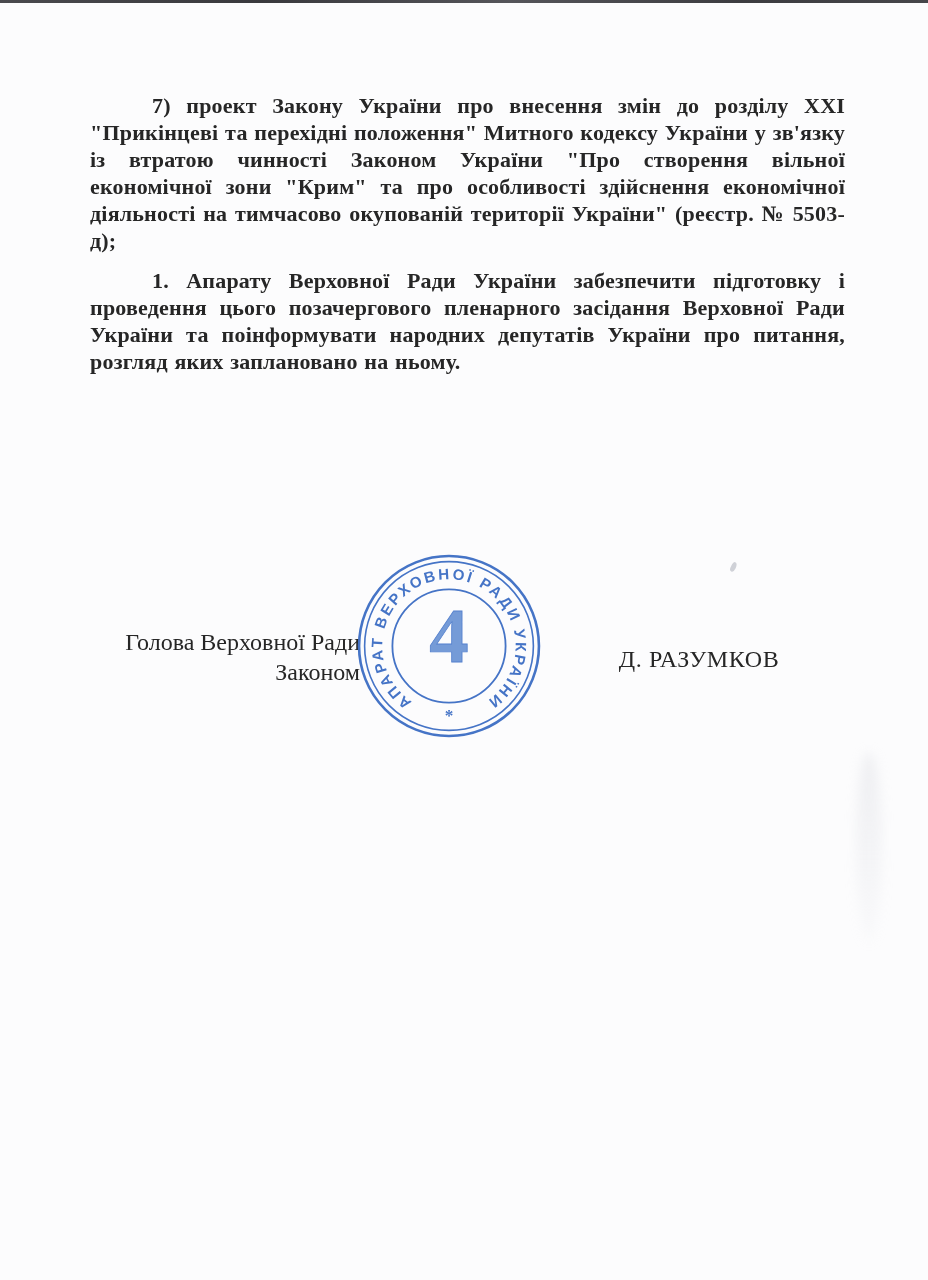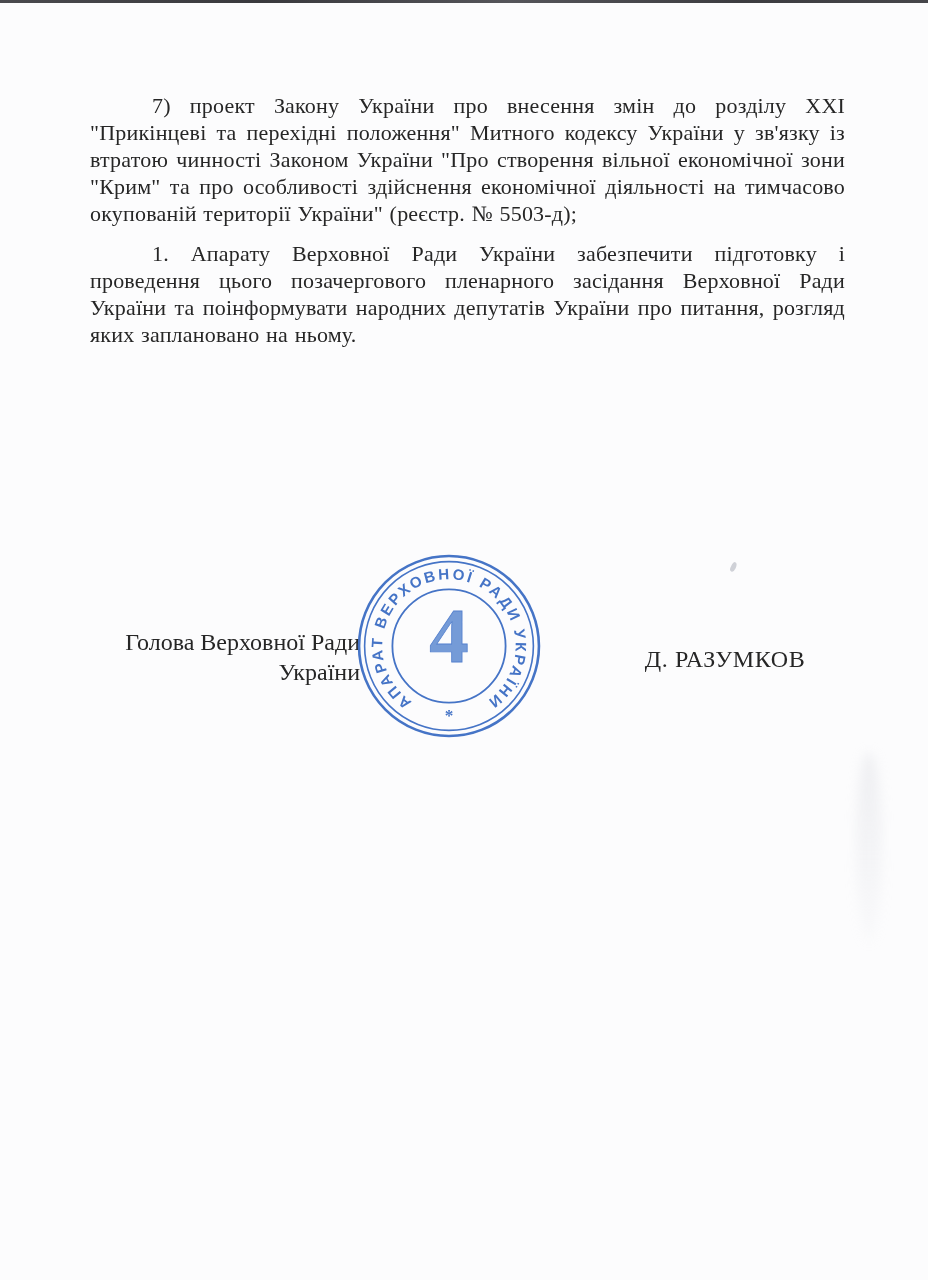--- a/index.html
+++ b/index.html
@@ -14,41 +14,42 @@
   }
   .scan-edge-top {
     position: absolute; top: 0; left: 0;
     width: 100%; height: 3px;
     background: linear-gradient(90deg, #4a4a4e 0%, #39393d 28%, #55555a 55%, #3c3c40 80%, #46464a 100%);
   }
   .content {
     position: absolute;
     top: 92px; left: 90px;
     width: 755px;
+    font-weight: bold;
   }
   .par {
     margin: 0 0 13px 0;
     font-size: 22px;
     line-height: 27px;
     text-align: justify;
     text-indent: 62px;
     letter-spacing: 0.2px;
     word-spacing: 1px;
   }
   .sig-title {
     position: absolute;
     left: 108px; top: 627px;
     width: 252px;
     text-align: right;
     font-size: 24px;
     line-height: 30px;
   }
   .sig-name {
     position: absolute;
-    left: 633px; top: 646px;
+    left: 607px; top: 646px;
     width: 184px;
     text-align: center;
     font-size: 24px;
     letter-spacing: 0.6px;
   }
   .stamp {
     position: absolute;
     left: 356px; top: 551px;
     width: 186px; height: 190px;
     opacity: 0.95;
@@ -94,21 +95,21 @@
 
   <div class="scan-edge-top"></div>
 
   <div class="content">
     <p class="par">7) проект Закону України про внесення змін до розділу XXI "Прикінцеві та перехідні положення" Митного кодексу України у зв'язку із втратою чинності Законом України "Про створення вільної економічної зони "Крим" та про особливості здійснення економічної діяльності на тимчасово окупованій території України" (реєстр. № 5503-д);</p>
     <p class="par">1. Апарату Верховної Ради України забезпечити підготовку і проведення цього позачергового пленарного засідання Верховної Ради України та поінформувати народних депутатів України про питання, розгляд яких заплановано на ньому.</p>
   </div>
 
   <div class="sig-title">
     <div>Голова Верховної Ради</div>
-    <div>України</div>
+    <div>Законом</div>
   </div>
 
   <svg class="stamp" viewBox="0 0 184 188" xmlns="http://www.w3.org/2000/svg">
     <defs>
       <path id="stampArc" d="M 59 151.2 A 66 66 0 1 1 125 151.2" fill="none"></path>
     </defs>
     <circle cx="92" cy="94" r="89" fill="none" stroke-width="2.6" stroke="#3c6dc4"></circle>
     <circle cx="92" cy="94" r="83.5" fill="none" stroke-width="1.6" stroke="#3c6dc4"></circle>
     <circle cx="92" cy="94" r="56" fill="none" stroke-width="1.8" stroke="#3c6dc4"></circle>
     <text class="ring-text" fill="#3c6dc4">

